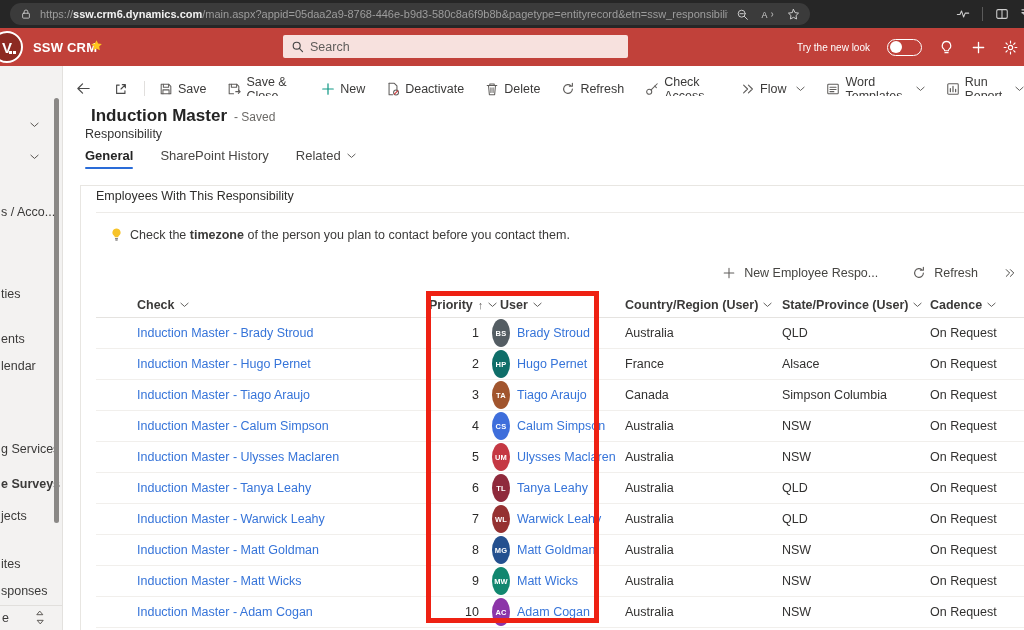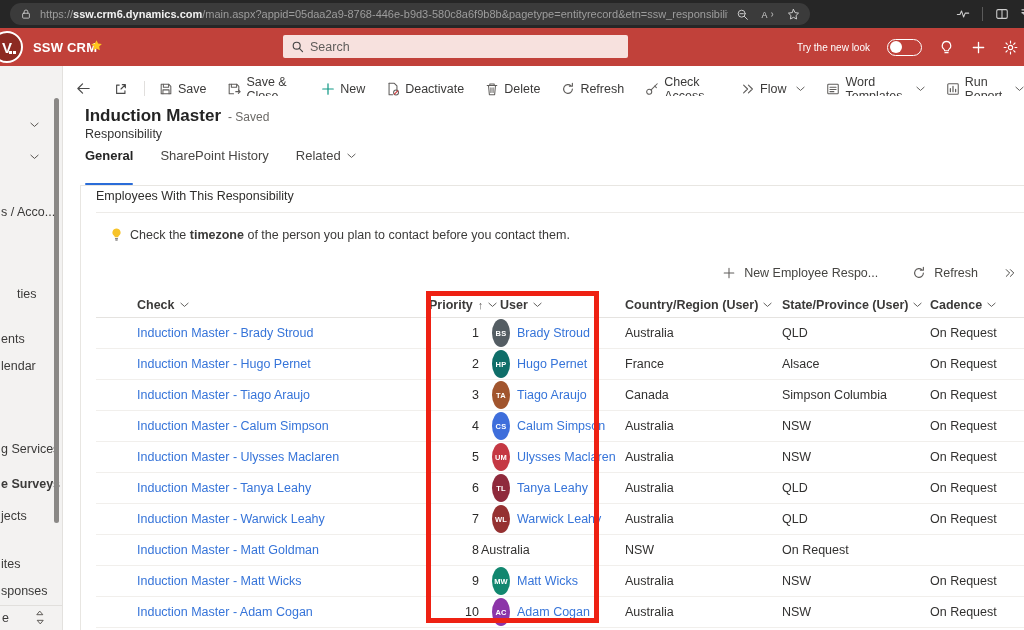--- a/index.html
+++ b/index.html
@@ -54,25 +54,25 @@
   .side-item { position:absolute; left:1px; white-space:nowrap; font-size:12.5px; color:#3b3a39; }
   .side-item.bold { font-weight:bold; }
   .side-chev { position:absolute; color:#55524e; }
   .side-scrollbar { position:absolute; right:3px; top:32px; width:5px; height:425px; background:#8a8886; border-radius:3px; }
   .side-bottom { position:absolute; left:0; right:0; bottom:0; height:25px; border-top:1px solid #e1dfdc; }
   .side-bottom .sb-label { position:absolute; left:2px; top:5px; font-size:12.5px; color:#3b3a39; }
   .side-bottom .sb-icon { position:absolute; left:35px; top:4px; color:#55524e; }
 
   
   .main { position:absolute; left:63px; top:96px; right:0; bottom:0; background:#fff; }
-  .rec-title { position:absolute; left:22px; top:10px; font-size:17px; font-weight:bold; color:#242424; }
+  .rec-title { position:absolute; left:28px; top:10px; font-size:17px; font-weight:bold; color:#242424; }
   .rec-status { font-size:12px; font-weight:normal; color:#6b6966; margin-left:7px; }
   .rec-entity { position:absolute; left:22px; top:31px; font-size:12.5px; color:#333; }
   .tabs { position:absolute; left:22px; top:52px; display:flex; gap:27px; font-size:13px; color:#484644; }
-  .tab { position:relative; padding-bottom:22px; display:flex; align-items:center; gap:6px; }
+  .tab { position:relative; padding-bottom:6px; display:flex; align-items:center; gap:6px; }
   .tab.active { font-weight:bold; color:#242424; }
   .tab.active::after { content:""; position:absolute; left:0; right:0; bottom:0; height:2px; background:var(--accent,#2a6cd8); border-radius:1px; }
   .tab .chev { color:#605e5c; }
 
   .card-top { position:absolute; left:17px; top:89px; right:0; height:1px; background:#e8e6e2; }
   .card-left { position:absolute; left:17px; top:89px; bottom:0; width:1px; background:#e8e6e2; }
 
   .section-title { position:absolute; left:33px; top:93px; font-size:12.5px; color:#2f2e2c; }
   .section-divider { position:absolute; left:33px; top:116px; right:0; height:1px; background:#edebe8; }
   .tip { position:absolute; left:47px; top:131px; font-size:12.5px; color:#3b3a39; display:flex; align-items:center; gap:7px; }
@@ -326,21 +326,21 @@
           <path d="M1 1l4 3.6L9 1" stroke-width="1.1"></path>
         </svg>
       </span>
     <span class="side-chev icon" style="left:30px; top:88px;">
         <svg width="9" height="6" viewBox="0 0 10 6" fill="none" stroke="currentColor" stroke-width="1.2" stroke-linecap="round" stroke-linejoin="round">
           <path d="M1 1l4 3.6L9 1" stroke-width="1.1"></path>
         </svg>
       </span>
     <div>
         <div class="side-item" style="top: 139px;">s / Acco...</div>
-        <div class="side-item" style="top: 221px; margin-left: 16px;">ties</div>
+        <div class="side-item" style="top: 221px;">ties</div>
         <div class="side-item" style="top: 266px;">ents</div>
         <div class="side-item" style="top: 293px;">lendar</div>
         <div class="side-item" style="top: 376px;">g Services</div>
         <div class="side-item bold" style="top: 411px;">e Surveys</div>
         <div class="side-item" style="top: 443px;">jects</div>
         <div class="side-item" style="top: 491px;">ites</div>
         <div class="side-item" style="top: 518px;">sponses</div>
       </div>
     <div class="side-scrollbar"></div>
     <div class="side-bottom">
@@ -551,20 +551,24 @@
               <a class="link" href="#">Warwick Leahy</a>
             </span>
             <span>Australia</span>
             <span>QLD</span>
             <span>On Request</span>
           </div>
           <div class="grid-row">
             <span></span>
             <a class="link" href="#">Induction Master - Matt Goldman</a>
             <span class="cell-pri">8</span>
+            <span class="cell-user">
+              <span class="avatar" style="background: rgb(36, 80, 143);">MG</span>
+              <a class="link" href="#">Matt Goldman</a>
+            </span>
             <span>Australia</span>
             <span>NSW</span>
             <span>On Request</span>
           </div>
           <div class="grid-row">
             <span></span>
             <a class="link" href="#">Induction Master - Matt Wicks</a>
             <span class="cell-pri">9</span>
             <span class="cell-user">
               <span class="avatar" style="background: rgb(18, 135, 111);">MW</span>

